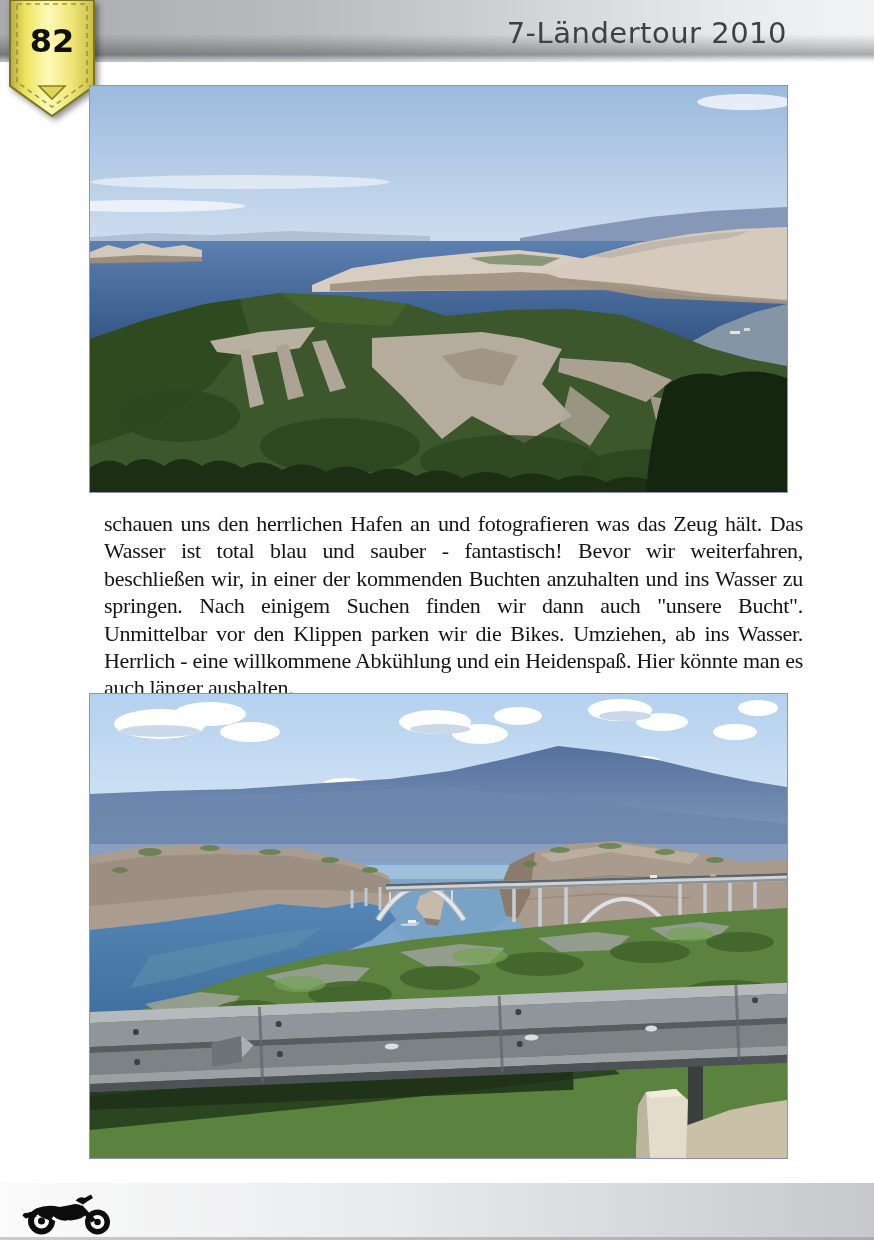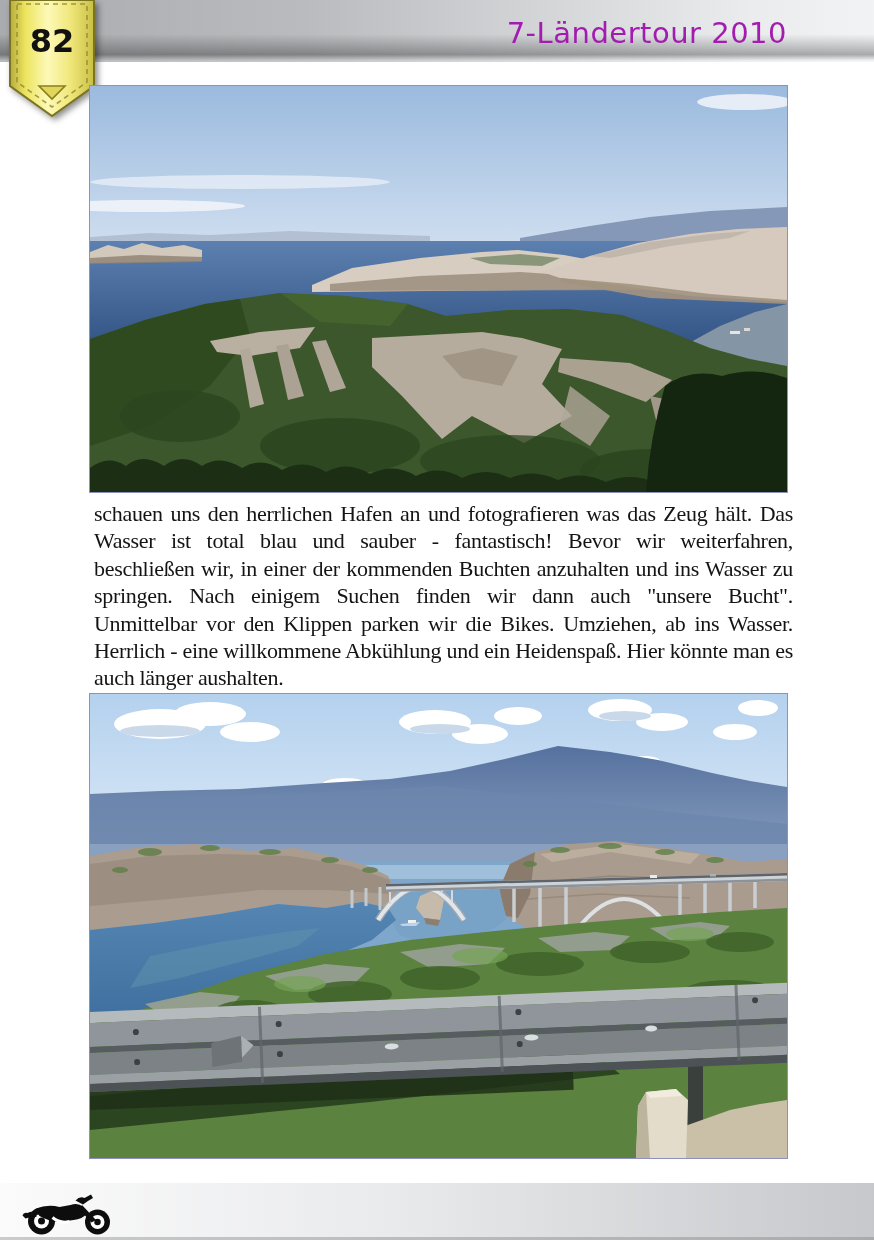--- a/index.html
+++ b/index.html
@@ -4,31 +4,31 @@
 <style>
   html,body{margin:0;padding:0;background:#ffffff;}
   .page{position:relative;width:874px;height:1240px;background:#ffffff;overflow:hidden;
         font-family:"Liberation Sans",sans-serif;}
   
   .header-band{position:absolute;left:0;top:0;width:874px;height:62px;
     background:
       linear-gradient(to bottom, rgba(255,255,255,0) 0%, rgba(255,255,255,0) 55%, rgba(0,0,0,0.30) 88%, rgba(255,255,255,0.18) 98%),
       linear-gradient(to right, #a9abae 0%, #b9bbbe 35%, #e9ebed 85%, #f2f3f5 100%);}
   .page-title{position:absolute;right:87px;top:16px;font-family:"DejaVu Sans",sans-serif;
-    font-size:29px;letter-spacing:0.5px;color:#a21caf;}
+    font-size:29px;letter-spacing:0.5px;color:#404040;}
   
   .badge{position:absolute;left:6px;top:0;width:96px;height:126px;
     filter:drop-shadow(3px 3px 3px rgba(0,0,0,0.45));}
   
   .photo{position:absolute;margin:0;border:1px solid #8e90bf;background:#cfe0f0;}
   .photo svg{display:block;width:100%;height:100%;}
   .photo1{left:89px;top:85px;width:697px;height:406px;}
   .photo2{left:89px;top:693px;width:697px;height:464px;}
   
-  .body-text{position:absolute;left:88px;top:494px;width:699px;margin:6px;
+  .body-text{position:absolute;left:88px;top:494px;width:699px;margin:16px;
     font-family:"Liberation Serif",serif;font-size:22px;line-height:27.4px;
     letter-spacing:-0.3px;color:#141414;text-align:justify;}
   
   .footer-band{position:absolute;left:0;top:1183px;width:874px;height:57px;
     background:linear-gradient(to right,#fbfbfb 0%,#e9eaec 45%,#c6c8cb 100%);}
   .footer-band:after{content:"";position:absolute;left:0;bottom:0;width:100%;height:3px;
     background:linear-gradient(to right,#c9cbcd,#a9abad);}
   .moto{position:absolute;left:16px;top:4px;width:108px;height:50px;}
 </style>
 </head>

